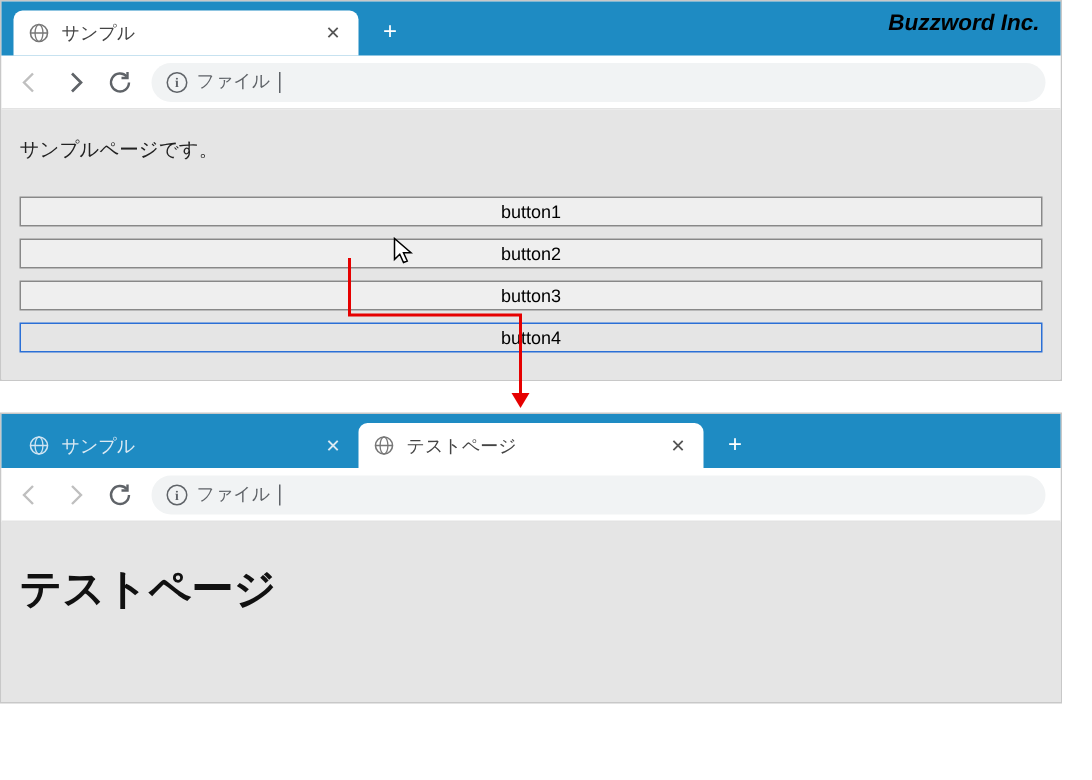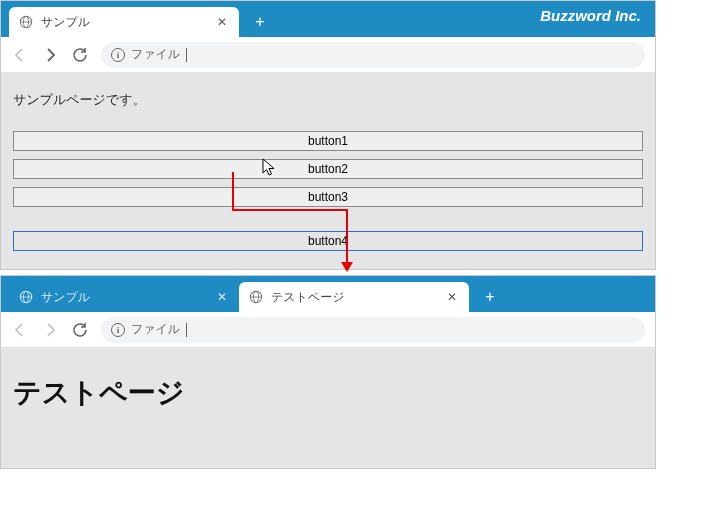--- a/index.html
+++ b/index.html
@@ -7,21 +7,21 @@
     font-family: "Meiryo", "Hiragino Kaku Gothic Pro", sans-serif;
     width: 728px;
     height: 520px;
     background: #fff;
     position: relative;
     overflow: hidden;
   }
   .browser-window {
     position: absolute;
     left: 0;
-    width: 656px;
+    width: 708px;
     border: 1px solid #c8c8c8;
   }
   .browser-top { top: 0; }
   .browser-bottom { top: 275px; }
   .tab-strip {
     background: #1e8bc3;
     height: 36px;
     display: flex;
     align-items: flex-end;
     padding: 6px 8px 0 8px;
@@ -56,21 +56,21 @@
   }
   .tab.inactive .tab-close { color: #dceaf3; }
   .new-tab {
     width: 26px; height: 26px;
     display: flex; align-items: center; justify-content: center;
     color: #fff; font-size: 16px; margin-left: 8px; margin-bottom: 2px;
     cursor: pointer;
   }
   .brand {
     position: absolute; right: 14px; top: 6px;
-    color: #ffffff; font-weight: bold; font-style: italic; font-size: 15px;
+    color: #000000; font-weight: bold; font-style: italic; font-size: 15px;
   }
   .toolbar {
     background: #fff;
     height: 36px;
     display: flex;
     align-items: center;
     padding: 0 10px;
     border-bottom: 1px solid #e3e3e3;
     gap: 12px;
   }
@@ -111,21 +111,20 @@
     font-size: 12px;
     padding: 2px 8px;
     background: #efefef;
     border: 1px solid #888;
     cursor: pointer;
     font-family: Arial, sans-serif;
   }
   .btn-row button.selected {
     border: 1px solid #2a6fd6;
     background: #e5e5e5;
-    margin-top: 16px;
   }
   .page-content h1 {
     font-size: 28px; font-weight: bold; color: #111;
     margin: 8px 0 22px 0;
   }
   .page-content .desc { font-size: 13px; color: #222; }
   
   .arrow {
     position: absolute;
     pointer-events: none;

